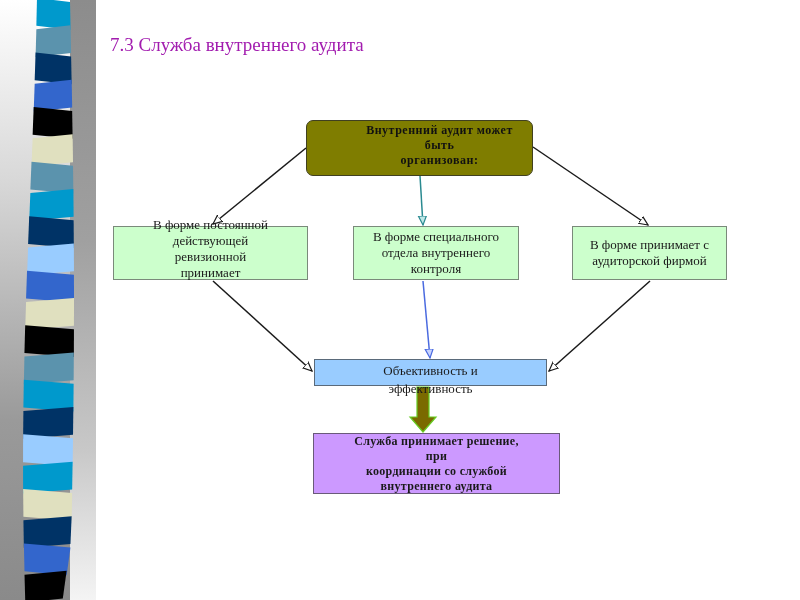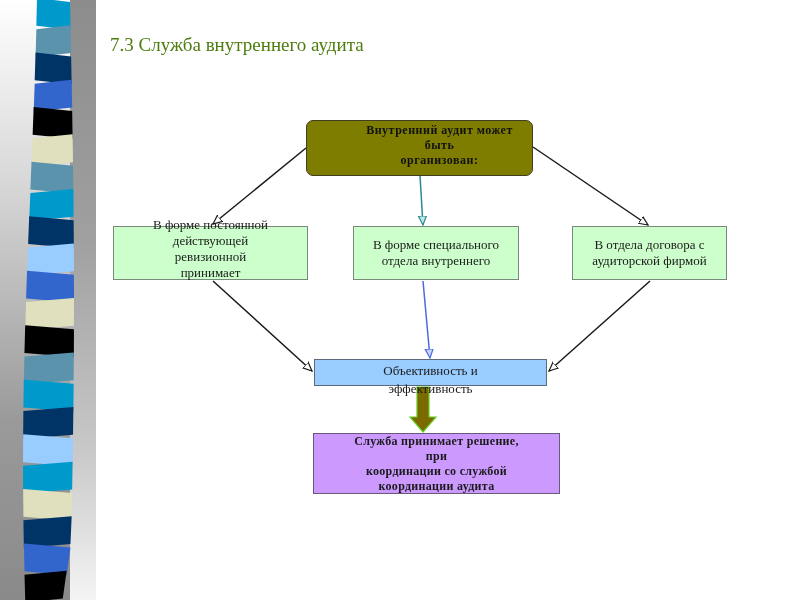--- a/index.html
+++ b/index.html
@@ -30,21 +30,21 @@
     .stripe-col {
       position: absolute;
       left: 0; top: 0;
       width: 800px; height: 600px;
     }
     .title {
       position: absolute;
       left: 110px;
       top: 34px;
       font-size: 19px;
-      color: #4d7c0f;
+      color: #a21caf;
       white-space: nowrap;
     }
     .node {
       position: absolute;
       box-sizing: border-box;
       text-align: center;
       font-size: 13px;
       line-height: 16px;
       color: #1a1a1a;
       display: flex;
@@ -171,37 +171,38 @@
     <span>действующей</span>
     <span>ревизионной</span>
     <span>принимает</span>
   </div>
 </div>
 
 <div class="node node-green node-mid">
   <div>
     <span>В форме специального</span>
     <span>отдела внутреннего</span>
+    <span>контроля</span>
   </div>
 </div>
 
 <div class="node node-green node-right">
   <div>
-    <span>В отдела договора с</span>
+    <span>В форме принимает с</span>
     <span>аудиторской фирмой</span>
   </div>
 </div>
 
 <div class="node node-blue">
   <div>
     <span>Объективность и</span>
     <span>эффективность</span>
   </div>
 </div>
 
 <div class="node node-purple">
   <div>
     <span>Служба принимает решение,</span>
     <span>при</span>
     <span>координации со службой</span>
-    <span>координации аудита</span>
+    <span>внутреннего аудита</span>
   </div>
 </div>
 
 </body></html>

